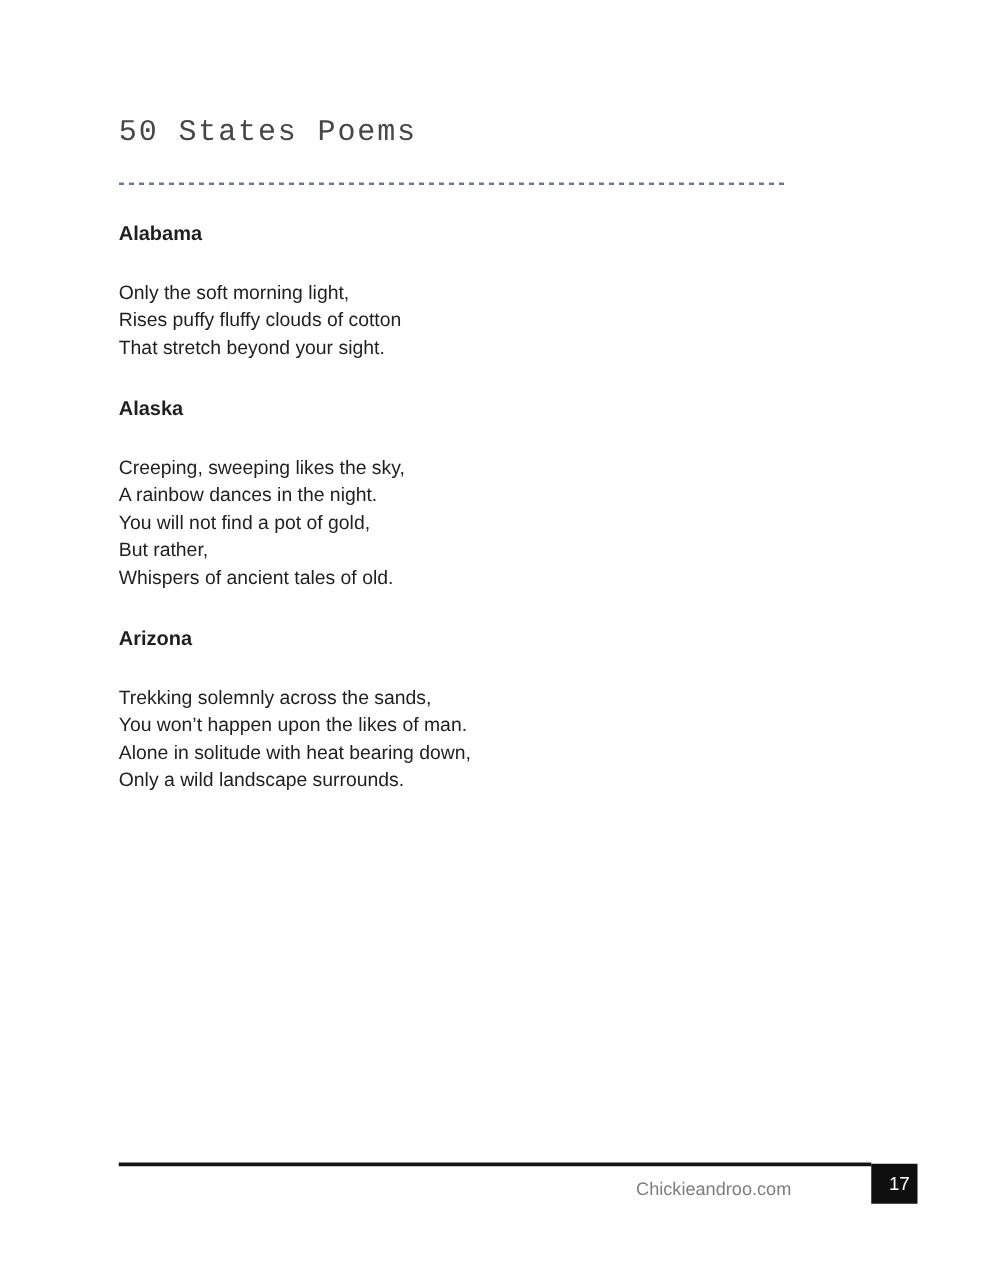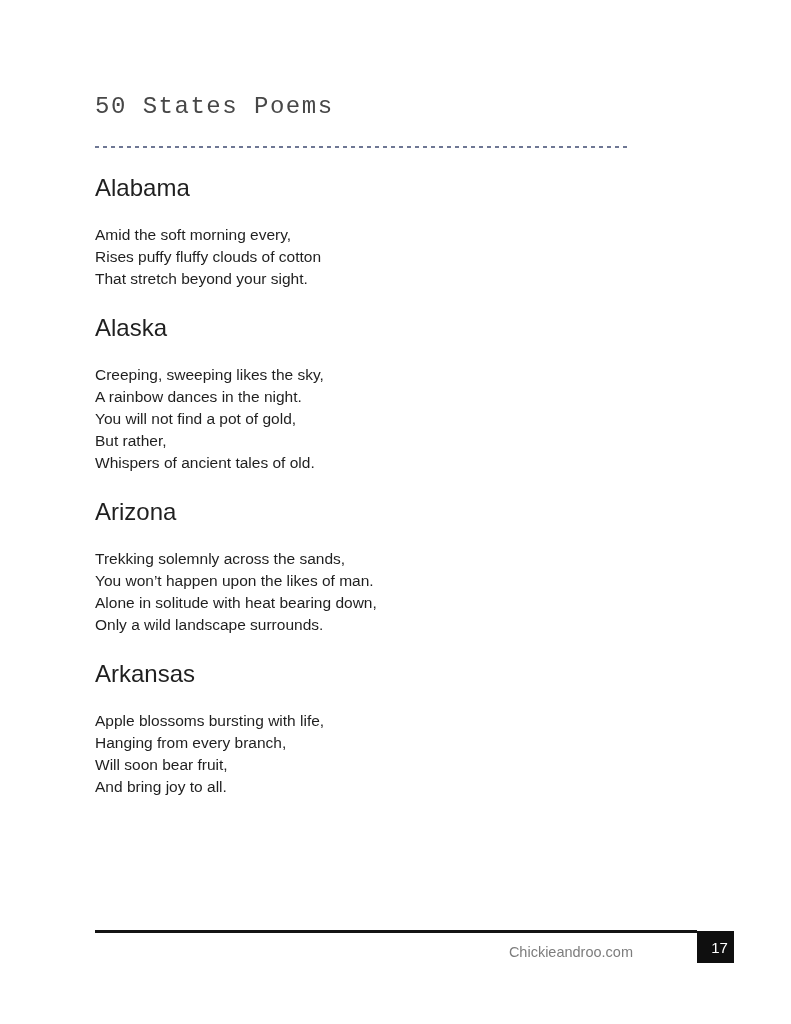--- a/index.html
+++ b/index.html
@@ -33,22 +33,22 @@
     color: var(--title);
   }
   .divider {
     width: 533px;
     height: 2px;
     margin-top: 25px;
     background: repeating-linear-gradient(90deg, var(--divider) 0 4px, transparent 4px 8px);
   }
   .state-heading {
     margin: 28px 0 0 0;
-    font-size: 24px;
-    font-weight: 400;
+    font-size: 16px;
+    font-weight: 700;
     line-height: 20px;
     color: var(--text);
   }
   .section-alabama .state-heading { margin-top: 30px; }
   .poem { margin-top: 26px; }
   .poem-line {
     font-size: 15.5px;
     line-height: 22px;
     color: var(--text);
     white-space: pre;
@@ -89,21 +89,21 @@
 
 <div class="page">
   <div class="content">
 
     <h1 class="title">50 States Poems</h1>
     <div class="divider"></div>
 
     <section class="section-alabama">
       <h2 class="state-heading">Alabama</h2>
       <div class="poem">
-        <div class="poem-line">Amid the soft morning every,</div>
+        <div class="poem-line">Only the soft morning light,</div>
         <div class="poem-line">Rises puffy fluffy clouds of cotton</div>
         <div class="poem-line">That stretch beyond your sight.</div>
       </div>
     </section>
 
     <section class="section-alaska">
       <h2 class="state-heading">Alaska</h2>
       <div class="poem">
         <div class="poem-line">Creeping, sweeping likes the sky,</div>
         <div class="poem-line">A rainbow dances in the night.</div>
@@ -116,29 +116,20 @@
     <section class="section-arizona">
       <h2 class="state-heading">Arizona</h2>
       <div class="poem">
         <div class="poem-line">Trekking solemnly across the sands,</div>
         <div class="poem-line">You won’t happen upon the likes of man.</div>
         <div class="poem-line">Alone in solitude with heat bearing down,</div>
         <div class="poem-line">Only a wild landscape surrounds.</div>
       </div>
     </section>
 
-    <section class="section-arkansas">
-      <h2 class="state-heading">Arkansas</h2>
-      <div class="poem">
-        <div class="poem-line">Apple blossoms bursting with life,</div>
-        <div class="poem-line">Hanging from every branch,</div>
-        <div class="poem-line">Will soon bear fruit,</div>
-        <div class="poem-line">And bring joy to all.</div>
-      </div>
-    </section>
 
   </div>
 
   <div class="footer-rule"></div>
   <div class="footer-site">Chickieandroo.com</div>
   <div class="page-badge">
     <span>17</span>
   </div>
 </div>
 

